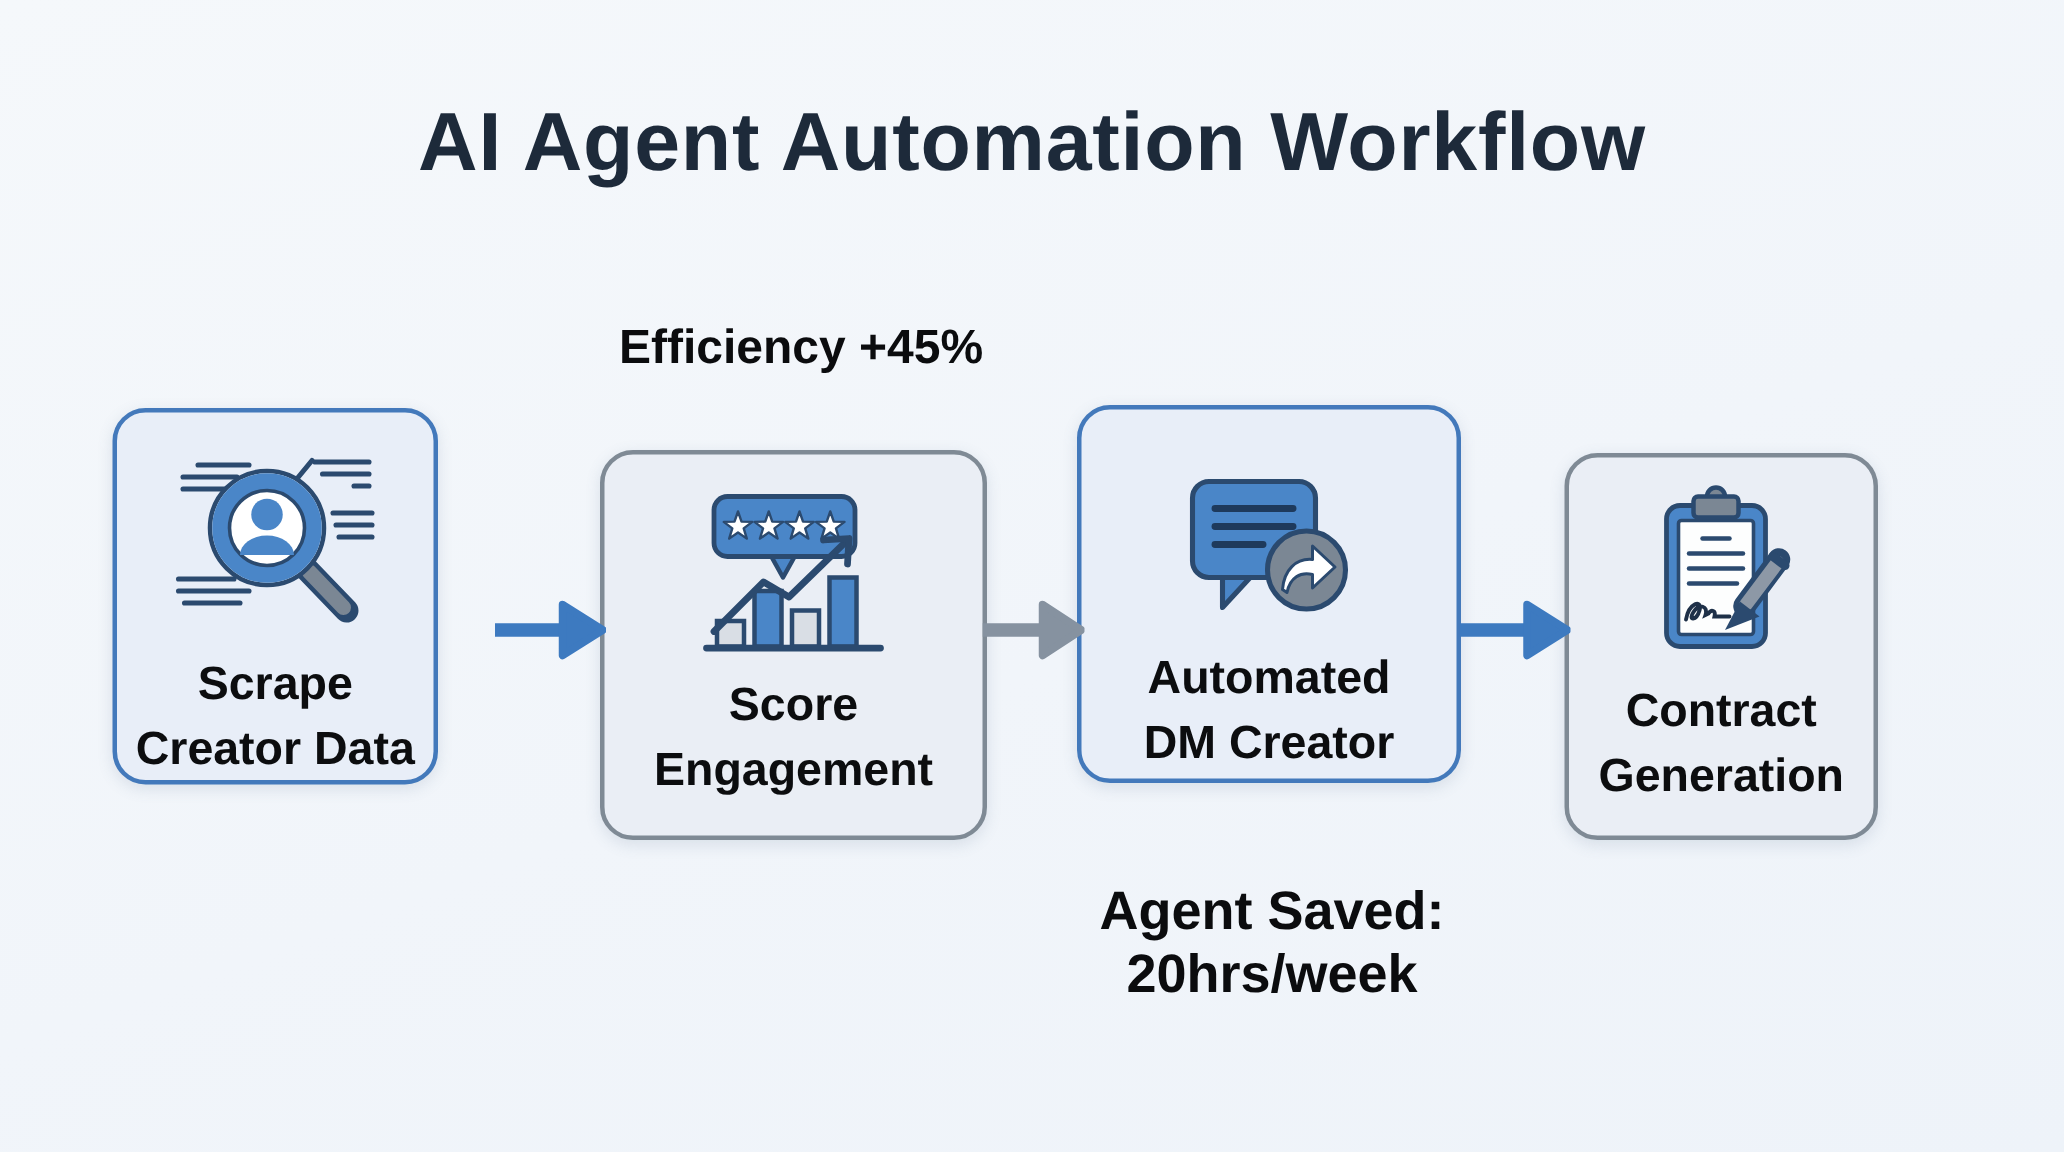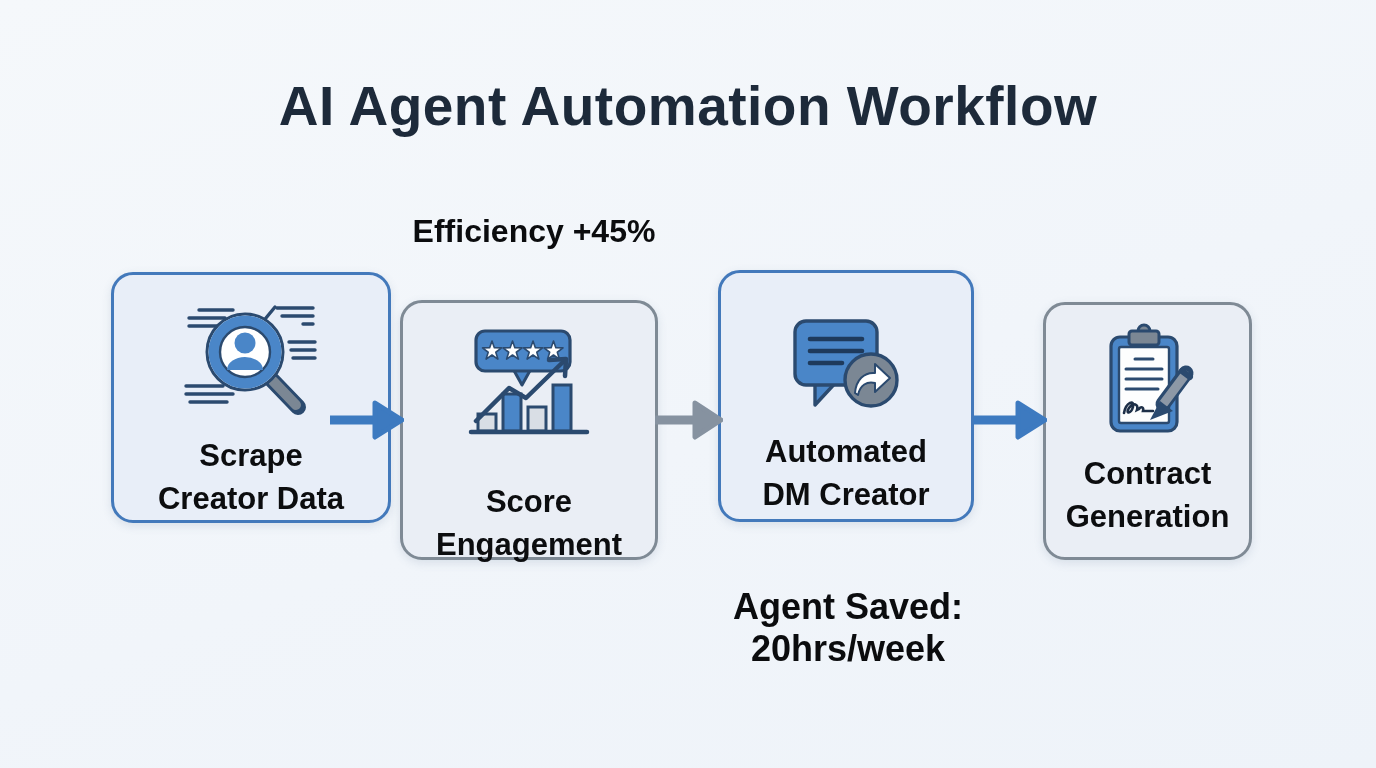--- a/index.html
+++ b/index.html
@@ -10,40 +10,39 @@
     position:relative; width:1376px; height:768px;
     background:linear-gradient(160deg,#f5f8fb 0%,#f1f5fa 55%,#eef3f9 100%);
     overflow:hidden;
   }
 
   .title{
     position:absolute; left:0; top:62px; width:100%;
     text-align:center;
     font-size:55px; font-weight:800; letter-spacing:0.5px;
     color:#1d2a3a;
-    margin-top:12px;
   }
 
   .annotation{
     position:absolute; text-align:center;
     font-weight:800; color:#0b0c0e; line-height:1.18;
   }
   .annotation--efficiency{ left:368px; top:213px; width:332px; font-size:32px; }
   .annotation--timesaved{ left:697px; top:586px; width:302px; font-size:36px; }
 
   .step{
     position:absolute; border-radius:22px;
     display:flex; flex-direction:column; align-items:center;
     box-shadow:0 3px 10px rgba(90,110,140,0.16);
   }
   .step--blue{ border:3px solid #4379bb; background:#e8eef8; }
   .step--gray{ border:3px solid #7f8a95; background:#eaeef5; }
 
-  .step--1{ left:75px;  top:272px; width:280px; height:251px;margin-left:36px; }
-  .step--2{ left:400px; top:300px; width:258px; height:260px;gap:32px; }
+  .step--1{ left:75px;  top:272px; width:217px; height:251px; }
+  .step--2{ left:400px; top:300px; width:258px; height:260px; }
   .step--3{ left:718px; top:270px; width:256px; height:252px; }
   .step--4{ left:1043px;top:302px; width:209px; height:258px; }
 
   .step__icon{ display:flex; align-items:center; justify-content:center; }
   .step--1 .step__icon{ height:152px; padding-top:26px; }
   .step--2 .step__icon{ height:138px; padding-top:20px; }
   .step--3 .step__icon{ height:150px; padding-top:34px; }
   .step--4 .step__icon{ height:140px; padding-top:14px; }
 
   .step__label{

